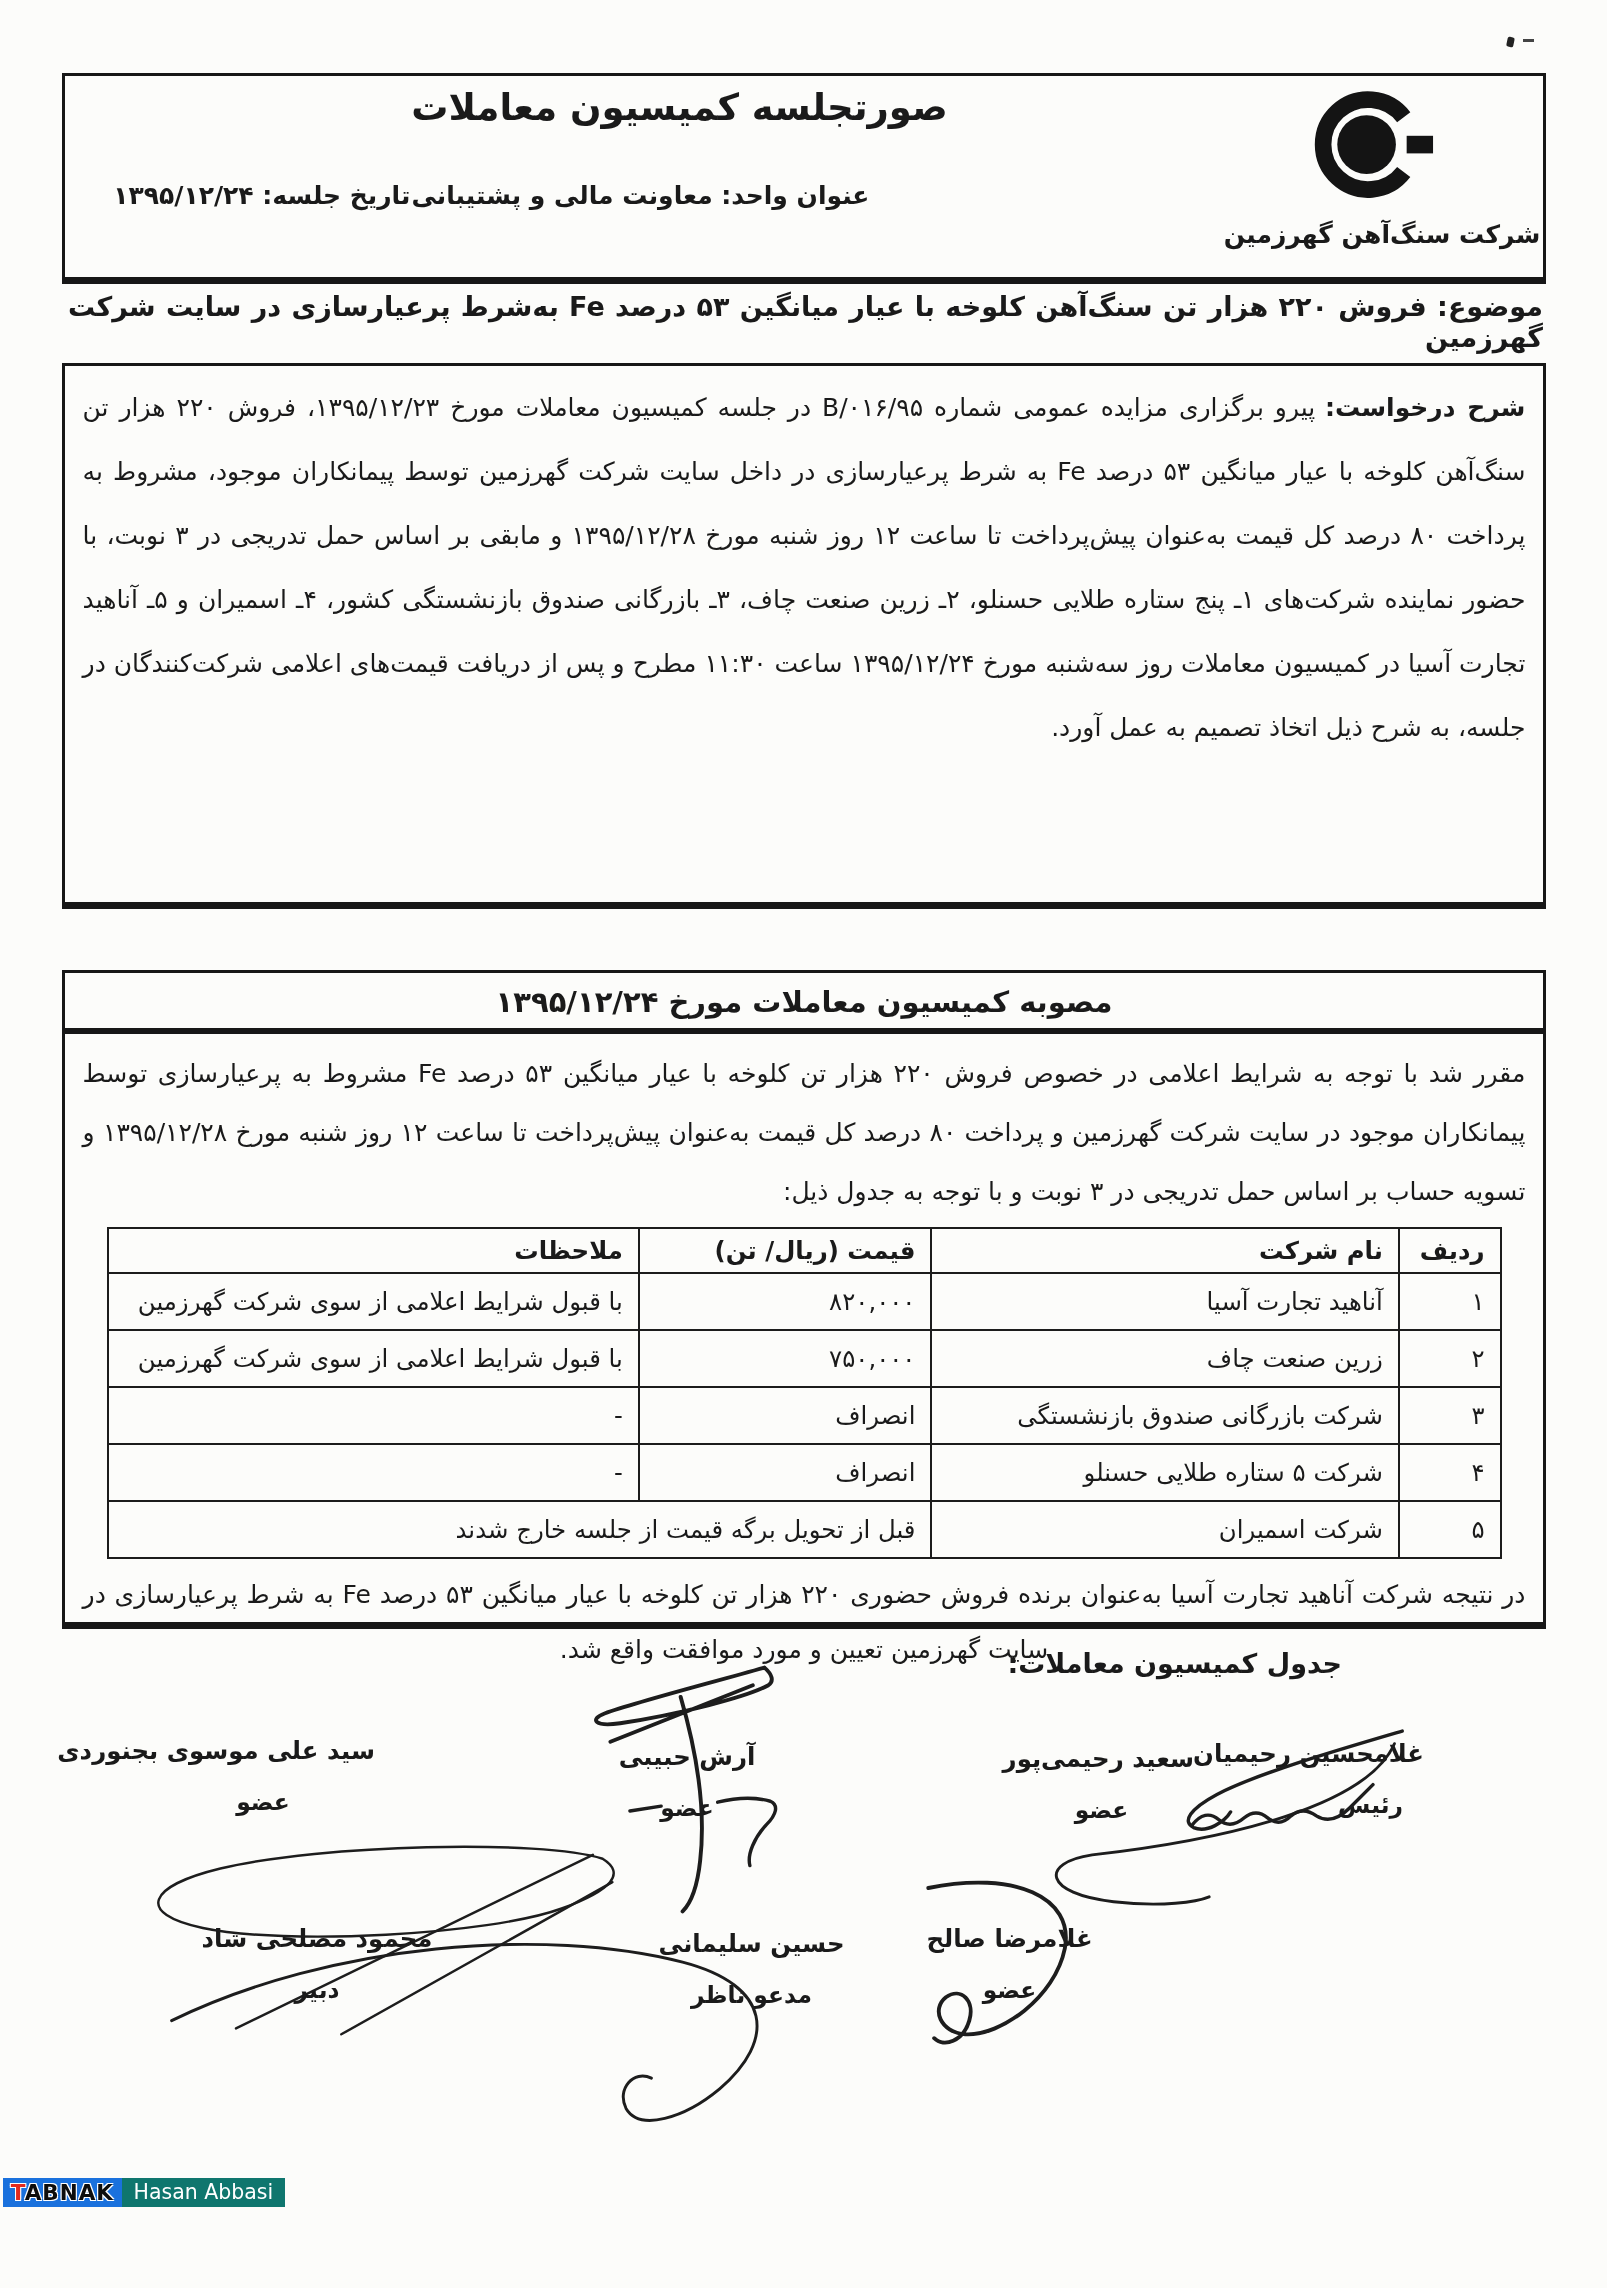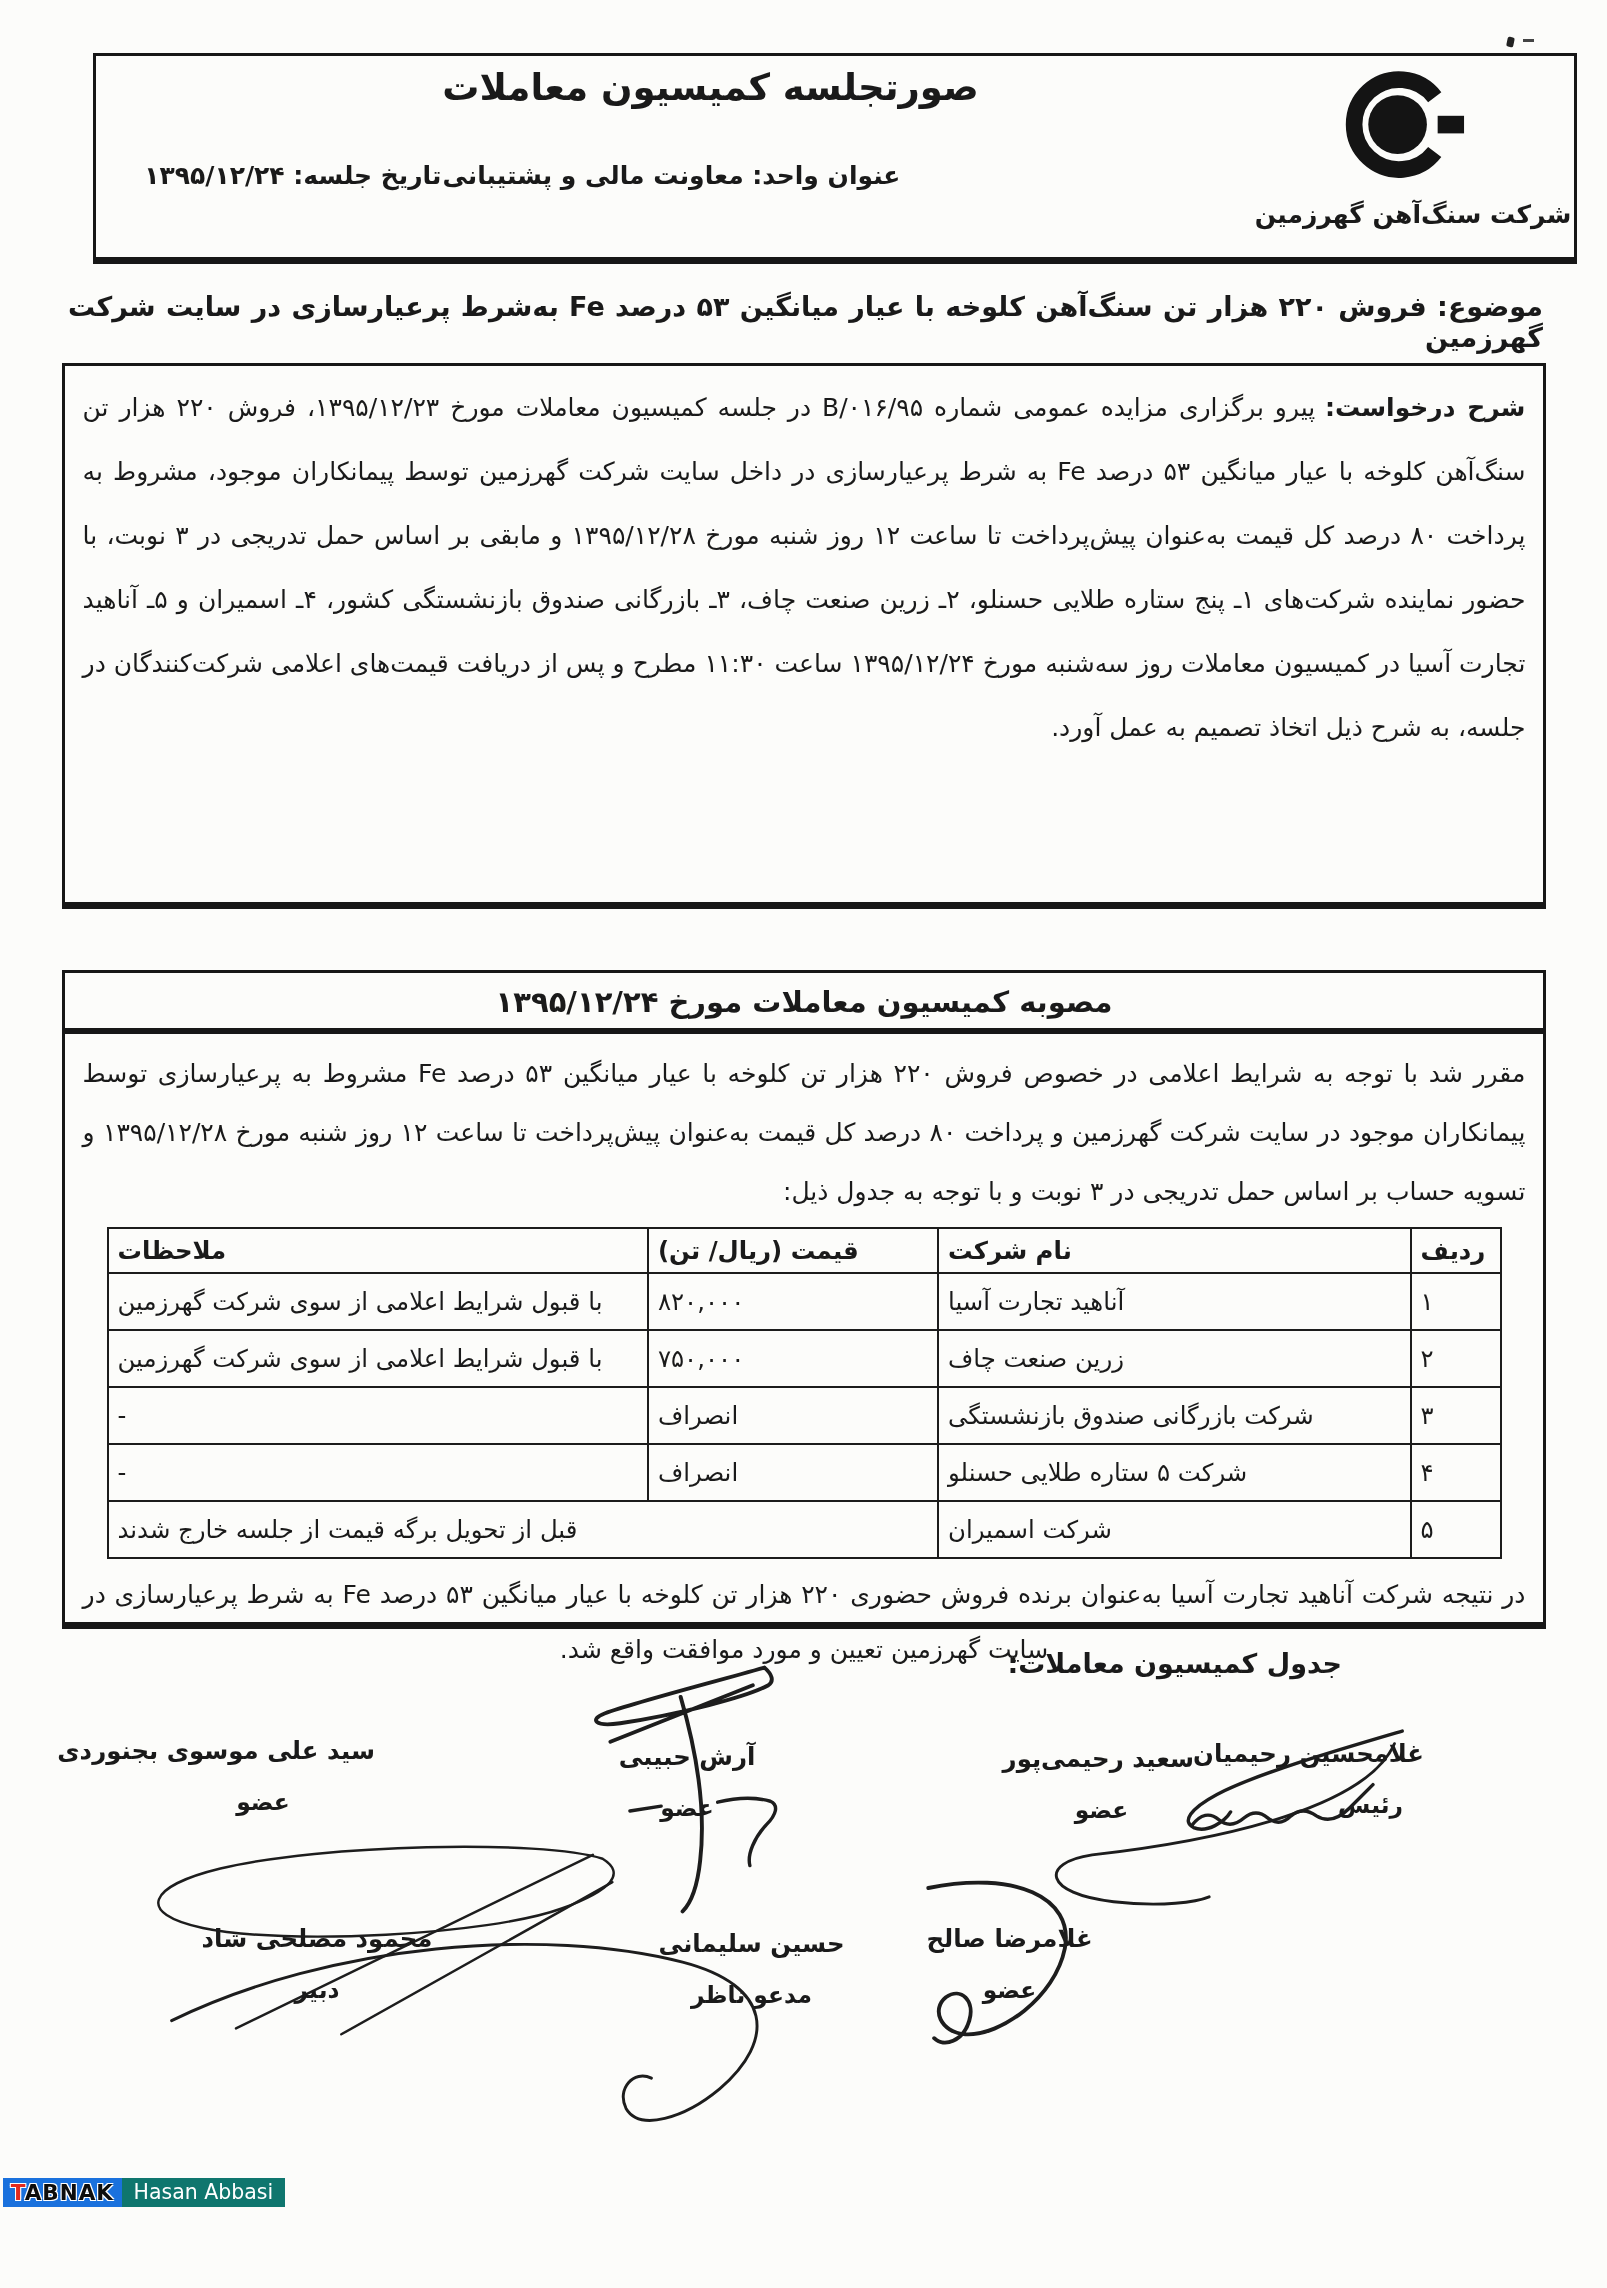--- a/index.html
+++ b/index.html
@@ -9,22 +9,22 @@
     font-family:"DejaVu Sans", sans-serif;
     color:#1a1a1a; direction:rtl; overflow:hidden;
   }
   
   .artifact{position:absolute; left:1507px; top:35px; width:39px; height:19.5px;}
   .artifact .a1{position:absolute; left:0; top:2px; width:6.8px; height:9.8px; background:#222; border-radius:2px; transform:rotate(12deg);}
   .artifact .a2{position:absolute; left:15.6px; top:3.9px; width:11.7px; height:2.9px; background:#444;}
 
   
   .header-box{
-    position:absolute; left:62px; top:53px; width:1484px; height:211px;
-    border:3.9px solid #171717; border-bottom-width:7.8px; box-sizing:border-box;margin-left:31px;
+    position:absolute; left:62px; top:73px; width:1484px; height:211px;
+    border:3.9px solid #171717; border-bottom-width:7.8px; box-sizing:border-box;
   }
   .doc-title{position:absolute; left:244px; top:9.8px; width:741px; text-align:center;
     font-size:37px; font-weight:bold;}
   .unit-line{position:absolute; left:273px; top:105px; width:605px; text-align:center;
     font-size:25px; font-weight:bold;}
   .date-line{position:absolute; left:23.4px; top:105px; width:322px; text-align:right; direction:rtl;
     font-size:25px; font-weight:bold;}
   .logo{position:absolute; left:1241px; top:7.8px; width:129px; height:129px;}
   .company-name{position:absolute; left:1156px; top:144px; width:322px; text-align:center;
     font-size:25px; font-weight:bold;}
@@ -54,22 +54,22 @@
   }
   .sec-resolution .sec-body{line-height:59px; padding-bottom:0;}
   .lead{font-weight:bold; margin-left:9.8px;}
 
   
   table.bids{
     width:1395px; margin:5.9px auto 0; border-collapse:collapse;
     font-size:24.4px;
   }
   table.bids th, table.bids td{
-    border:2.9px solid #1c1c1c; text-align:left; vertical-align:middle;
-    padding:2px 9px;
+    border:2.9px solid #1c1c1c; text-align:right; vertical-align:middle;
+    padding:2px 15px;
   }
   table.bids th{height:39px; font-weight:bold;}
   table.bids td{height:51px;}
   .col-no{width:70px;} .col-company{width:458px;} .col-price{width:273px;} .col-remarks{width:527px;}
 
   .conclusion{
     padding:7.8px 17.6px 0; font-size:25px; line-height:55px;
     text-align:justify; text-align-last:center;
   }
 

